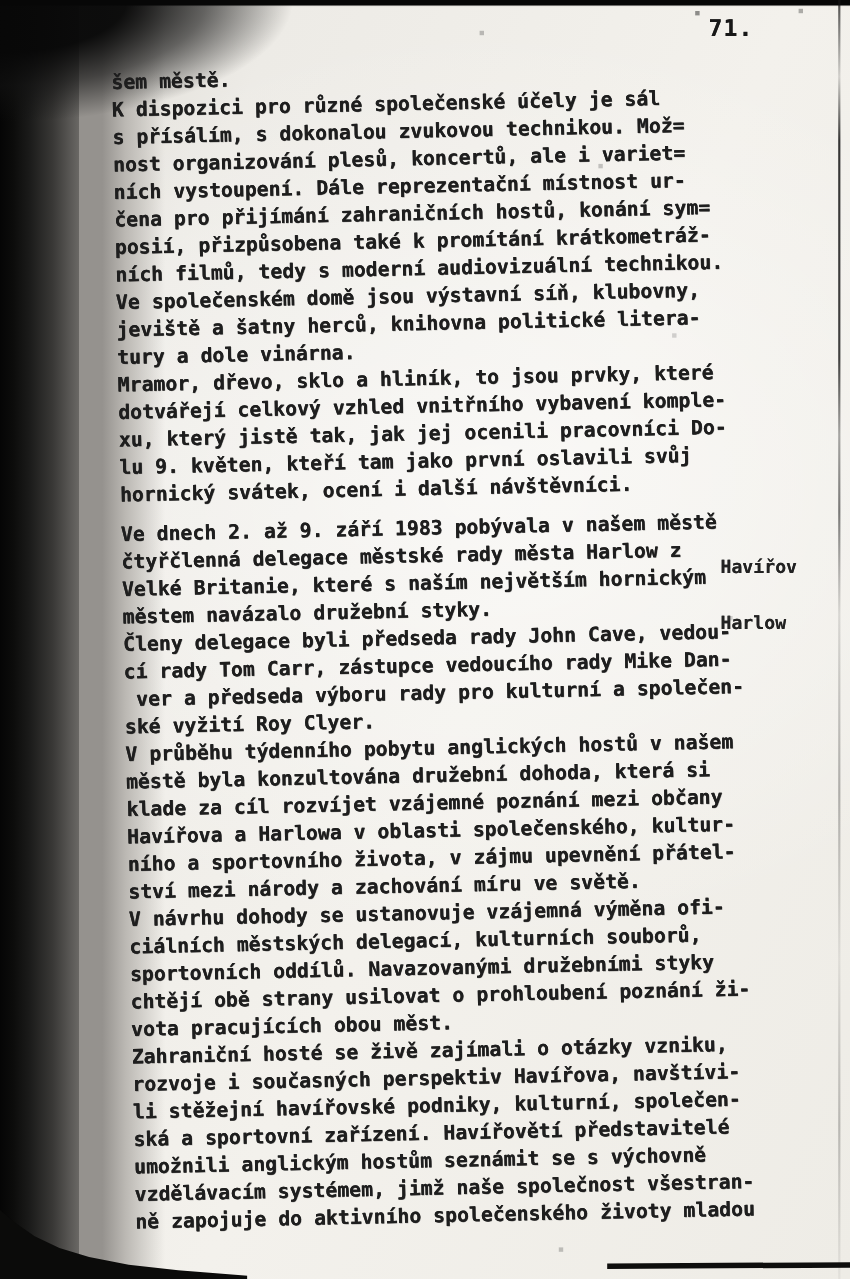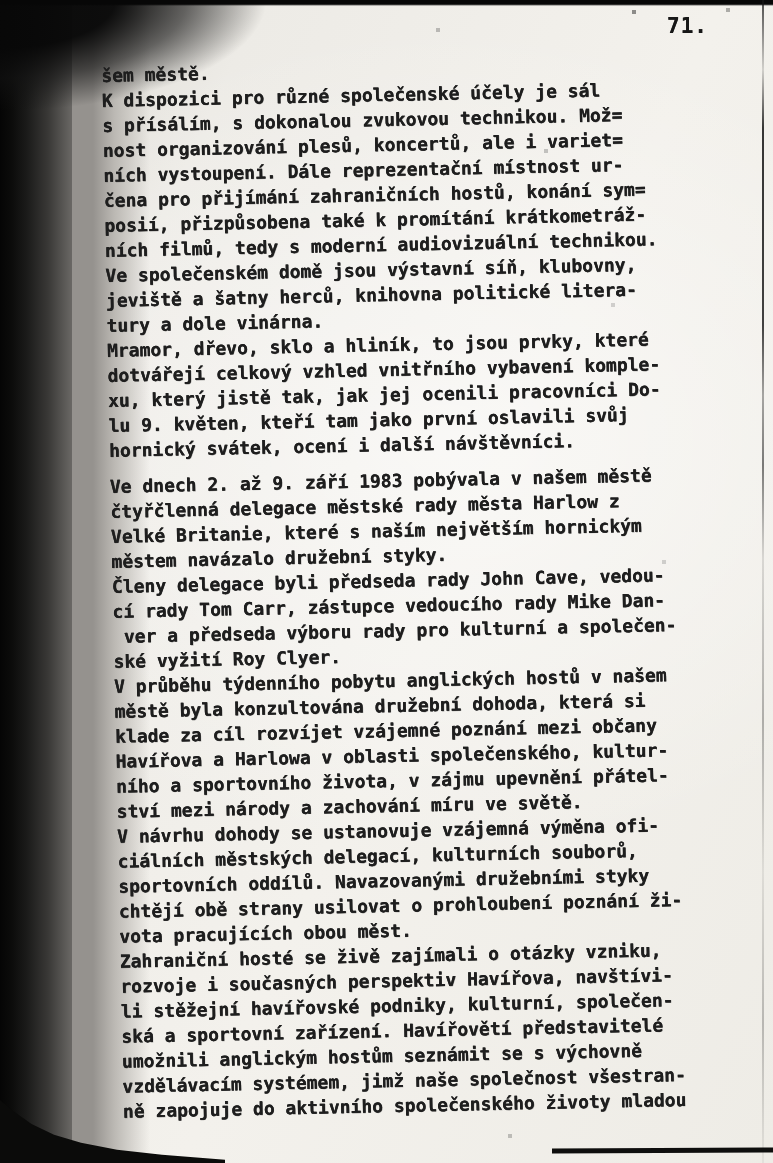--- a/index.html
+++ b/index.html
@@ -53,21 +53,21 @@
   }
   
   .bottom-line {
     position: absolute; left: 552px; top: 1148px; width: 221px; height: 5px;
     background: #0e0e0d; transform: rotate(-0.3deg);
   }
 
   .page-number {
     position: absolute; left: 644px; top: 14px;
     font-size: 21px; font-weight: 700; letter-spacing: 1px;
-    color: #171717; text-shadow: 0 0 0.6px rgba(20,20,20,0.8); margin-left: 23px;
+    color: #171717; text-shadow: 0 0 0.6px rgba(20,20,20,0.8);
   }
 
   .text-block {
     position: absolute; left: 101px; top: 63px;
     transform: rotate(-1.2deg); transform-origin: 0 0;
     font-size: 18px; font-weight: 700; color: #1e1e1e;
   }
   .tline {
     height: 25px; line-height: 25px; white-space: pre;
     text-shadow: 0 0 0.55px rgba(25,25,25,0.9), 0.4px 0.4px 0.5px rgba(40,40,40,0.45);
@@ -148,17 +148,21 @@
         <div class="tline">Zahraniční hosté se živě zajímali o otázky vzniku,</div>
         <div class="tline">rozvoje i současných perspektiv Havířova, navštívi-</div>
         <div class="tline">li stěžejní havířovské podniky, kulturní, společen-</div>
         <div class="tline">ská a sportovní zařízení. Havířovětí představitelé</div>
         <div class="tline">umožnili anglickým hostům seznámit se s výchovně</div>
         <div class="tline">vzdělávacím systémem, jimž naše společnost všestran-</div>
         <div class="tline">ně zapojuje do aktivního společenského životy mladou</div>
       </div>
   </div>
 
+  <div class="margin-note">
+    <div>Havířov</div>
+    <div>Harlow</div>
+  </div>
 
   <div class="wedge"></div>
   <div class="bottom-line"></div>
   <div class="specks"></div>
 </div>
 
 </body></html>

